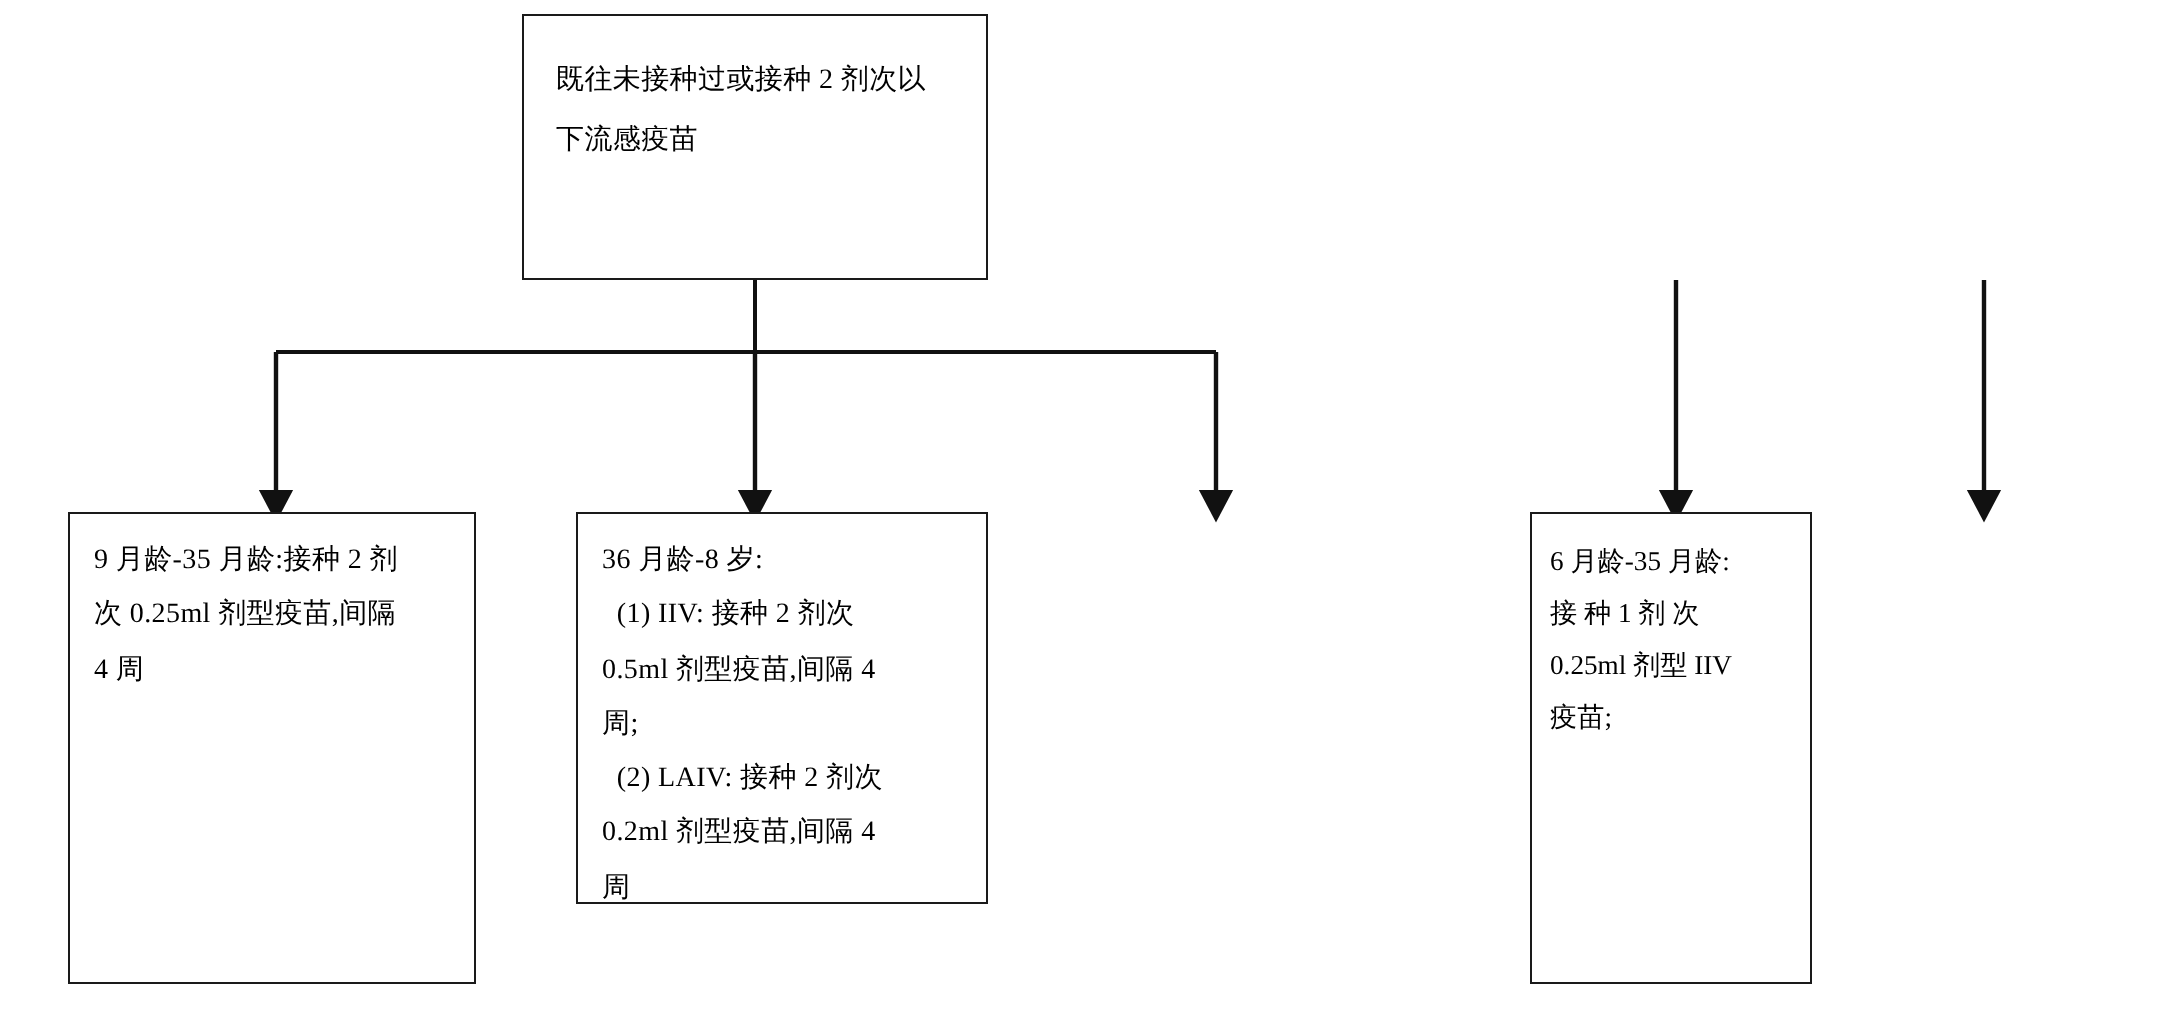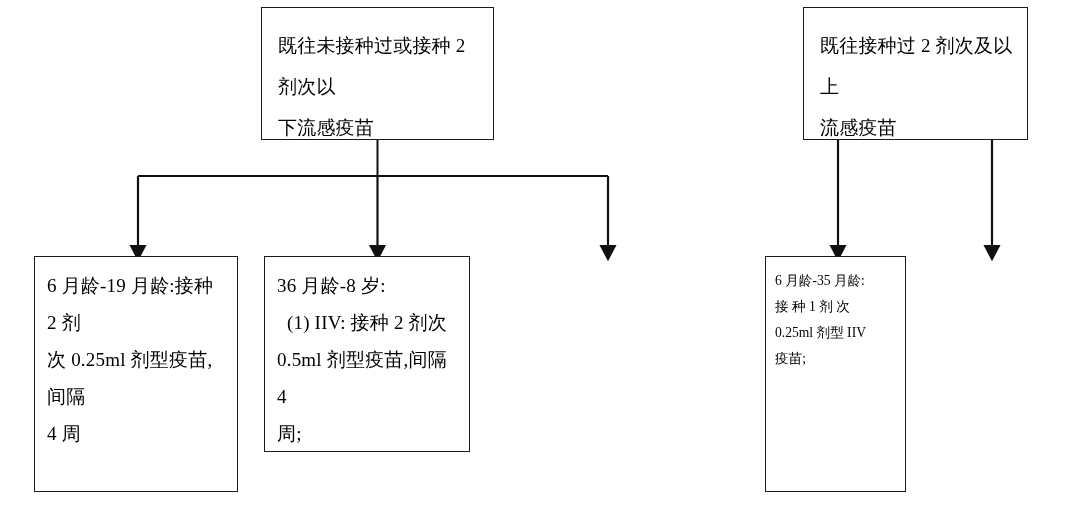--- a/index.html
+++ b/index.html
@@ -21,21 +21,21 @@
     width: 1080px;
     height: 515px;
   }
   .node {
     position: absolute;
     box-sizing: border-box;
     border: 1.6px solid #1a1a1a;
     background: #ffffff;
     padding: 10px 12px 10px 12px;
     line-height: 1.95;
-    font-size: 19px;
+    font-size: 14px;
     letter-spacing: 0.2px;
     white-space: pre-wrap;
     overflow: hidden;
   }
   .node.top {
     padding-top: 18px;
     padding-left: 16px;
     line-height: 2.15;
   }
   .node.narrow {
@@ -91,35 +91,33 @@
       <path d="M838,140 L838,252" stroke="#111111" stroke-width="2.2" fill="none" marker-end="url(#arrowhead)"></path>
     </g>
     <g>
       <path d="M992,140 L992,252" stroke="#111111" stroke-width="2.2" fill="none" marker-end="url(#arrowhead)"></path>
     </g>
   </svg>
 
   <div class="node top" style="left:261px; top:7px; width:233px; height:133px;">既往未接种过或接种 2 剂次以
 下流感疫苗</div>
 
-  <div class="node" style="left:34px; top:256px; width:204px; height:236px;">6 月龄-19 月龄:接种 2 剂
+  <div class="node" style="left:34px; top:256px; width:204px; height:236px;">9 月龄-35 月龄:接种 2 剂
 次 0.25ml 剂型疫苗,间隔
 4 周</div>
 
-  <div class="node" style="left:264px; top:256px; width:206px; height:196px;">36 月龄-8 岁:
+  <div class="node" style="left:288px; top:256px; width:206px; height:196px;">36 月龄-8 岁:
   (1) IIV: 接种 2 剂次
 0.5ml 剂型疫苗,间隔 4
 周;
   (2) LAIV: 接种 2 剂次
 0.2ml 剂型疫苗,间隔 4
 周</div>
 
 
-  <div class="node top" style="left:803px; top:7px; width:225px; height:133px;">既往接种过 2 剂次及以上
-流感疫苗</div>
 
   <div class="node narrow narrow-just" style="left:765px; top:256px; width:141px; height:236px;">6 月龄-35 月龄:
 接 种 1 剂 次
 0.25ml 剂型 IIV
 疫苗;</div>
 
 
 </div>
 
 </body></html>

